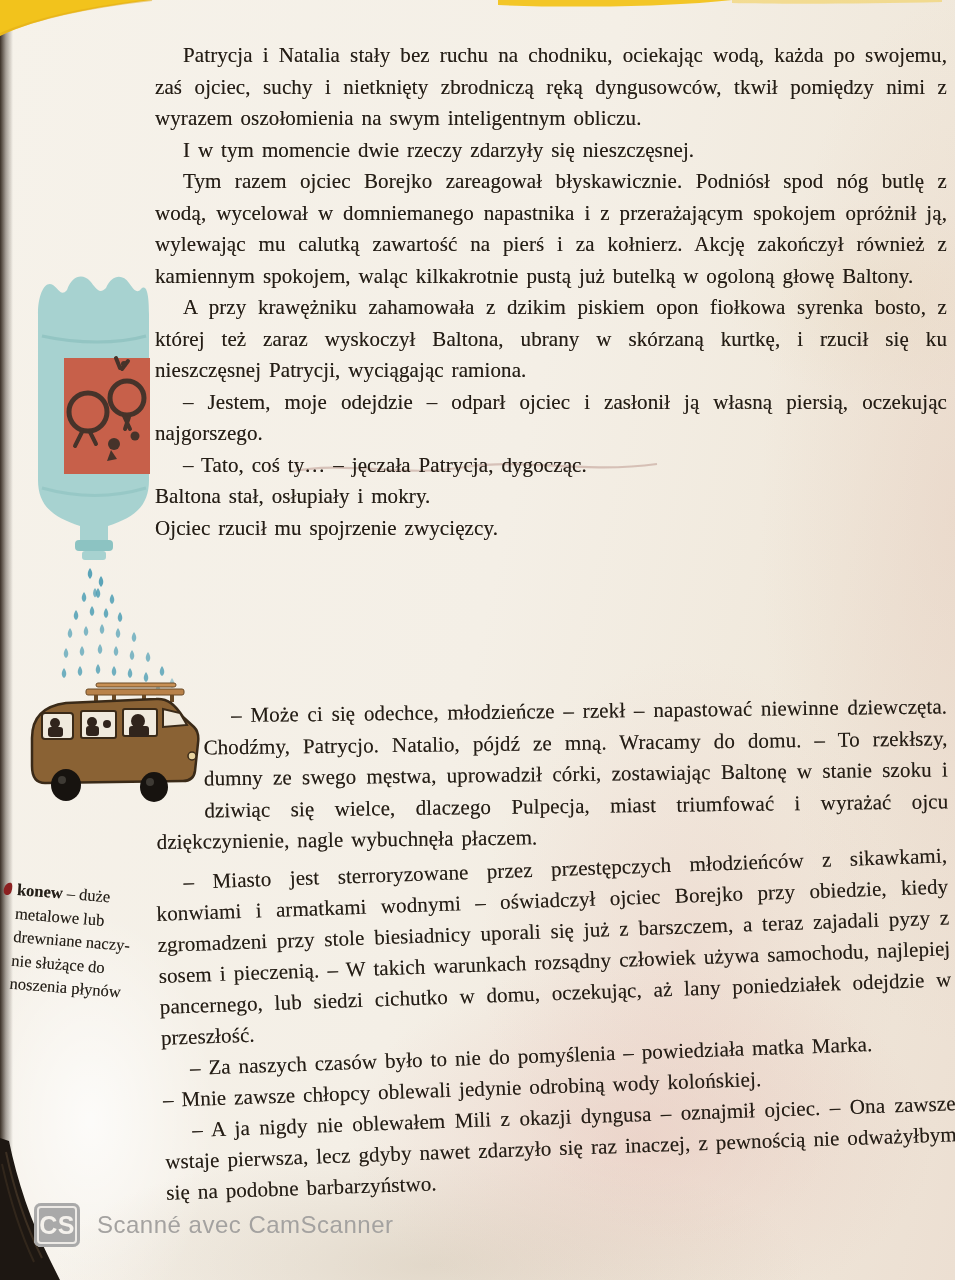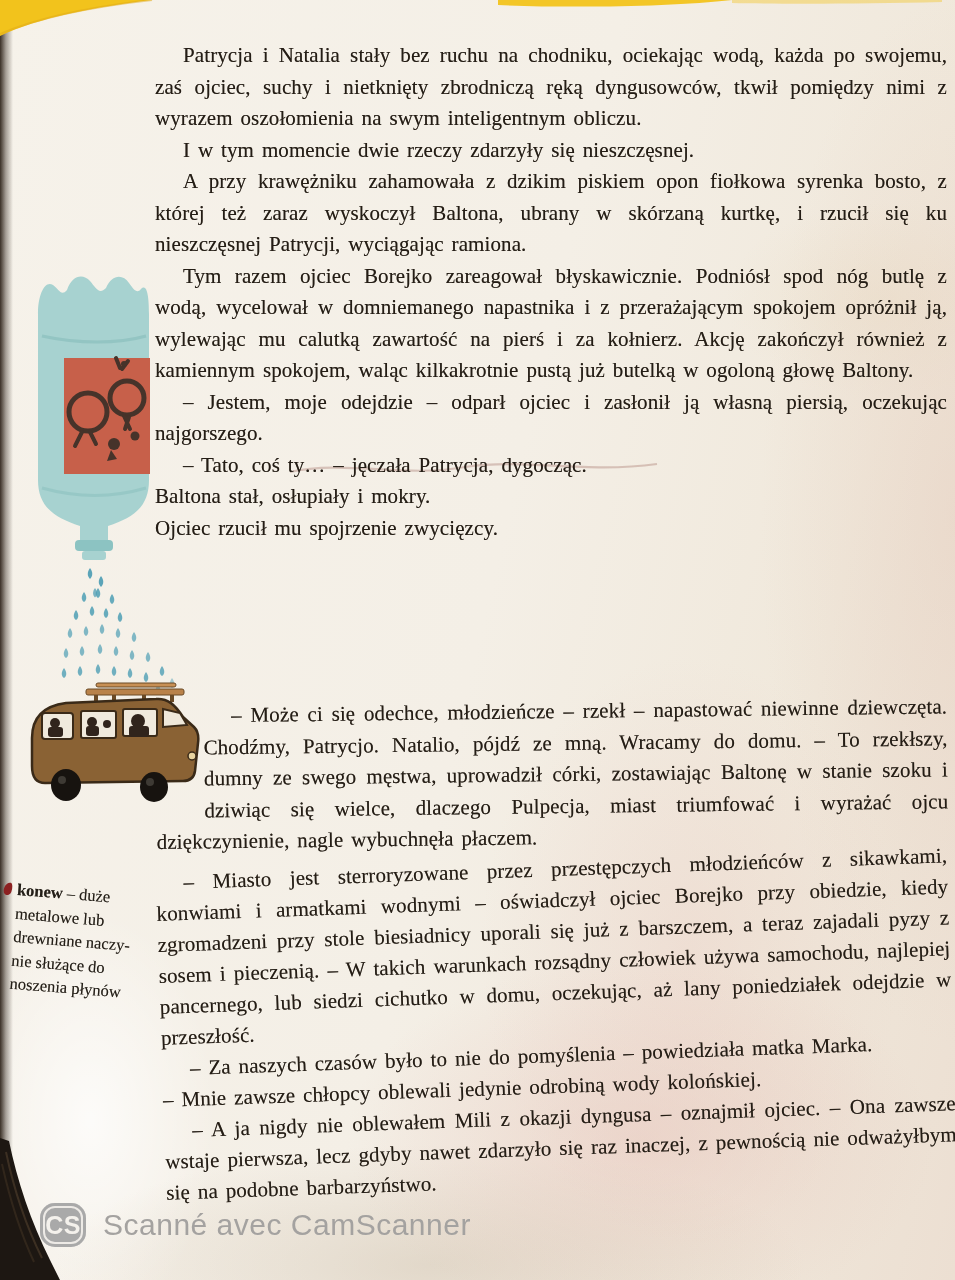--- a/index.html
+++ b/index.html
@@ -48,25 +48,25 @@
   .margin-note .note-line{white-space:nowrap;}
   .margin-note b{font-weight:bold;}
   .note-bullet{
     position:absolute;left:-13px;top:5px;width:8px;height:13px;
     background:#8c2121;border-radius:60% 40% 55% 45%/55% 65% 35% 45%;
     transform:rotate(14deg);
   }
   
   .watermark{position:absolute;left:34px;top:1203px;display:flex;align-items:center;
     font-family:"Liberation Sans","DejaVu Sans",sans-serif;}
-  .cs-badge{width:46px;height:44px;border-radius:15px;background:#a9a9a9;
+  .cs-badge{width:46px;height:44px;border-radius:7px;background:#a9a9a9;
     display:flex;align-items:center;justify-content:center;
     color:#f4f1ec;font-weight:bold;font-size:25px;letter-spacing:.5px;
-    box-shadow:inset 0 0 0 3px #a9a9a9, inset 0 0 0 5px rgba(244,241,236,.9);margin-left:6px;}
-  .wm-text{margin-left:17px;font-size:30px;color:#a4a2a0;letter-spacing:.5px;}
+    box-shadow:inset 0 0 0 3px #a9a9a9, inset 0 0 0 5px rgba(244,241,236,.9);}
+  .wm-text{margin-left:17px;font-size:24px;color:#a4a2a0;letter-spacing:.5px;}
 </style>
 </head>
 <body>
 
 <div class="page">
 
   <div class="left-edge"></div>
 
   <svg class="top-yellow" width="955" height="44" viewBox="0 0 955 44">
     <path d="M0,0 L152,0 C96,7 40,17 0,36 Z" fill="#f2c31c"></path>
@@ -191,22 +191,22 @@
     <div class="note-line">metalowe lub</div>
     <div class="note-line">drewniane naczy-</div>
     <div class="note-line">nie służące do</div>
     <div class="note-line">noszenia płynów</div>
   </aside>
 
   <main class="text-col">
     <div class="block block-upper">
       <p>Patrycja i Natalia stały bez ruchu na chodniku, ociekając wodą, każda po swojemu, zaś ojciec, suchy i nietknięty zbrodniczą ręką dyngusowców, tkwił pomiędzy nimi z wyrazem oszołomienia na swym inteligentnym obliczu.</p>
       <p>I w tym momencie dwie rzeczy zdarzyły się nieszczęsnej.</p>
+      <p>Tym razem ojciec Borejko zareagował błyskawicznie. Podniósł spod nóg butlę z wodą, wycelował w domniemanego napastnika i z przerażającym spokojem opróżnił ją, wylewając mu calutką zawartość na pierś i za kołnierz. Akcję zakończył również z kamiennym spokojem, waląc kilkakrotnie pustą już butelką w ogoloną głowę Baltony.</p>
       <p>A przy krawężniku zahamowała z dzikim piskiem opon fiołkowa syrenka bosto, z której też zaraz wyskoczył Baltona, ubrany w skórzaną kurtkę, i rzucił się ku nieszczęsnej Patrycji, wyciągając ramiona.</p>
-      <p>Tym razem ojciec Borejko zareagował błyskawicznie. Podniósł spod nóg butlę z wodą, wycelował w domniemanego napastnika i z przerażającym spokojem opróżnił ją, wylewając mu calutką zawartość na pierś i za kołnierz. Akcję zakończył również z kamiennym spokojem, waląc kilkakrotnie pustą już butelką w ogoloną głowę Baltony.</p>
       <p>– Jestem, moje odejdzie – odparł ojciec i zasłonił ją własną piersią, oczekując najgorszego.</p>
       <p>– Tato, coś ty… – jęczała Patrycja, dygocząc.</p>
       <p class="noind">Baltona stał, osłupiały i mokry.</p>
       <p class="noind">Ojciec rzucił mu spojrzenie zwycięzcy.</p>
     </div>
 
     <div class="block block-wrap">
       <div class="van-spacer"></div>
       <p>– Może ci się odechce, młodzieńcze – rzekł – napastować niewinne dziewczęta. Chodźmy, Patrycjo. Natalio, pójdź ze mną. Wracamy do domu. – To rzekłszy, dumny ze swego męstwa, uprowadził córki, zostawiając Baltonę w stanie szoku i dziwiąc się wielce, dlaczego Pulpecja, miast triumfować i wyrażać ojcu dziękczynienie, nagle wybuchnęła płaczem.</p>
     </div>

